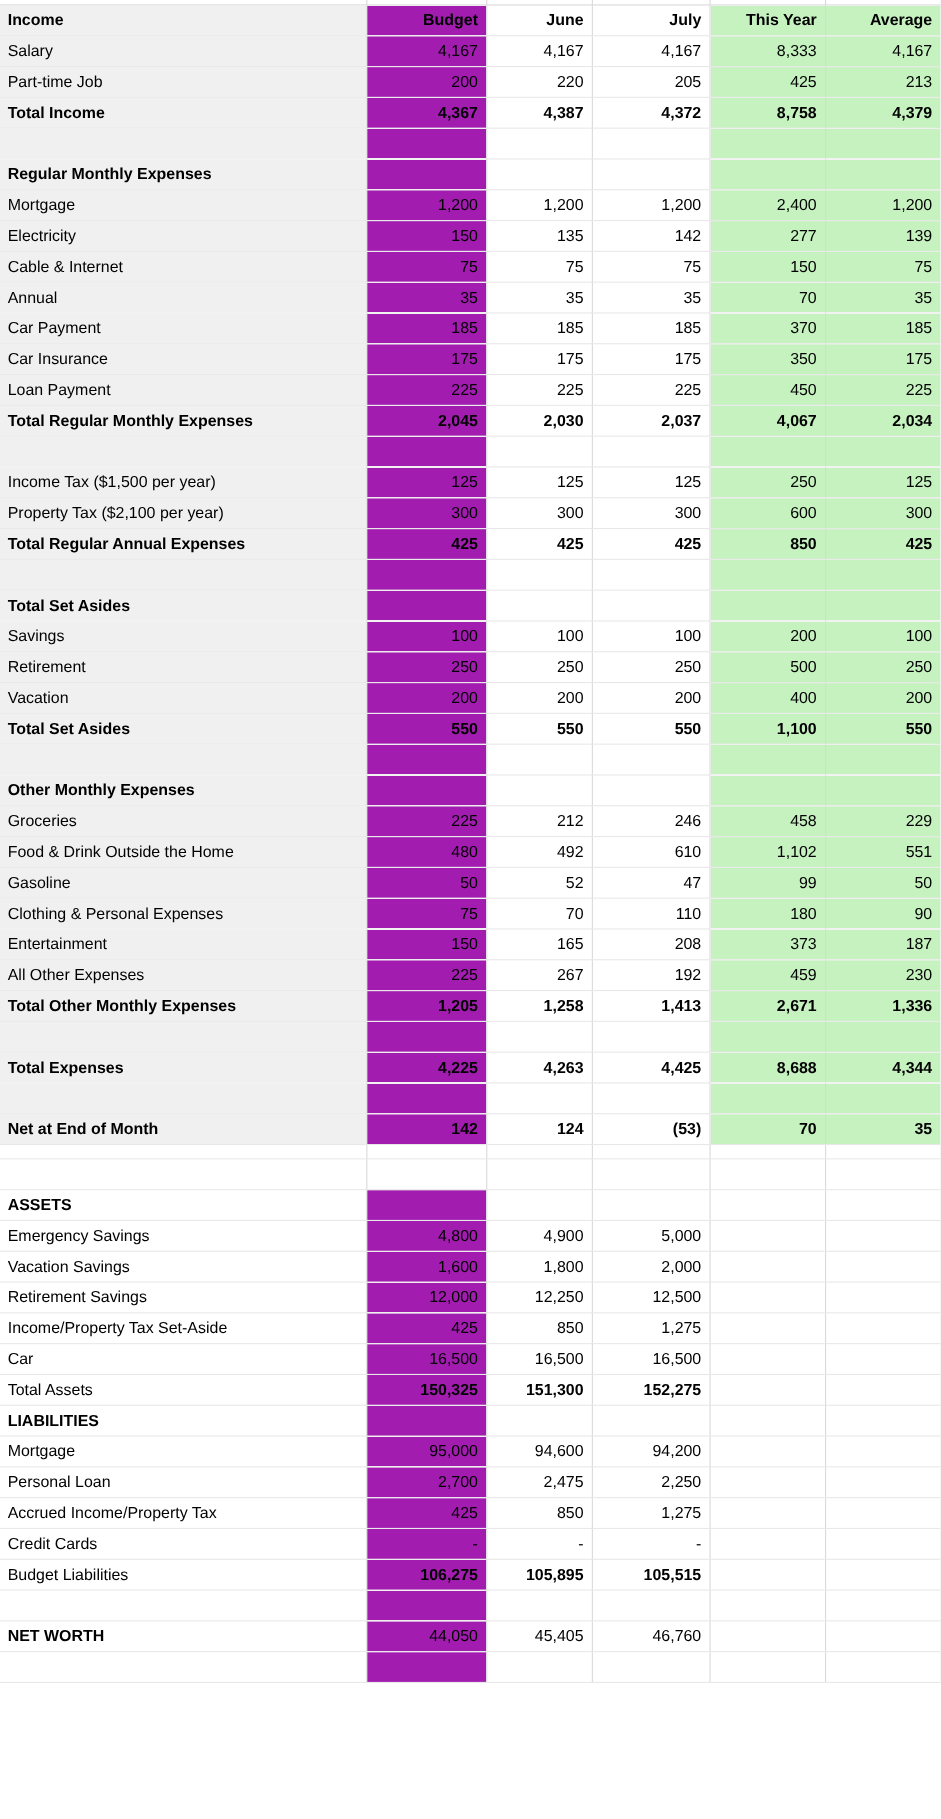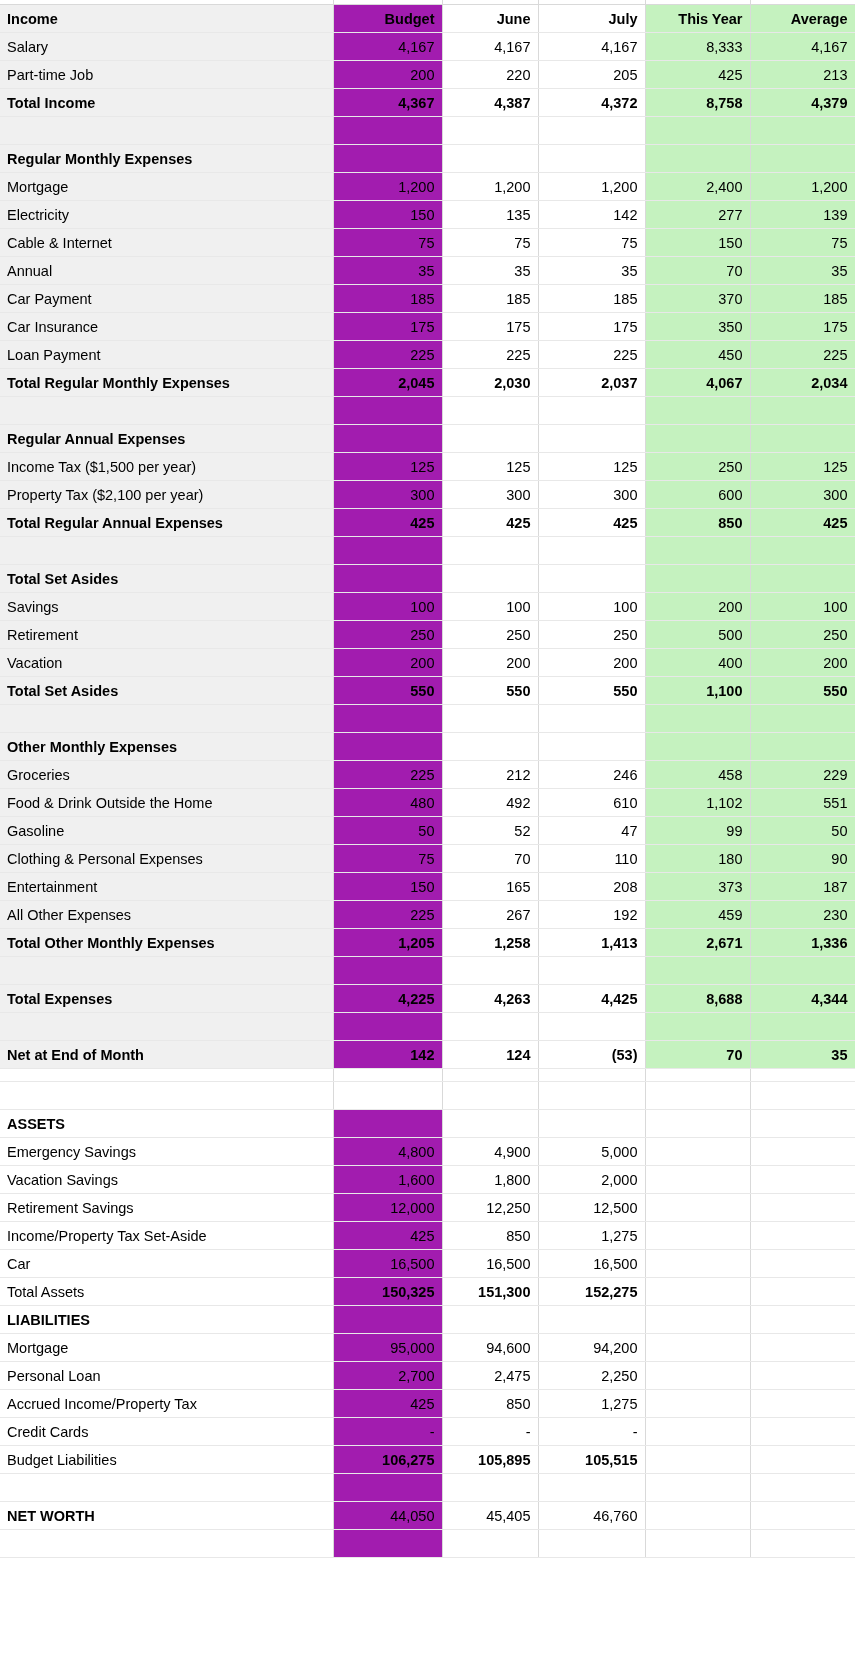--- a/index.html
+++ b/index.html
@@ -196,28 +196,20 @@
         </tr>
         <tr>
           <td class="lbl gray"></td>
           <td class="c1 yellow num"></td>
           <td class="c2 white num"></td>
           <td class="c3 white num"></td>
           <td class="c4 green num"></td>
           <td class="c5 green num"></td>
         </tr>
         <tr>
-          <td class="lbl gray sec">Regular Annual Expenses</td>
-          <td class="c1 yellow num"></td>
-          <td class="c2 white num"></td>
-          <td class="c3 white num"></td>
-          <td class="c4 green num"></td>
-          <td class="c5 green num"></td>
-        </tr>
-        <tr>
           <td class="lbl gray indent1">Income Tax ($1,500 per year)</td>
           <td class="c1 yellow num">125</td>
           <td class="c2 white num">125</td>
           <td class="c3 white num">125</td>
           <td class="c4 green num">250</td>
           <td class="c5 green num">125</td>
         </tr>
         <tr>
           <td class="lbl gray indent1">Property Tax ($2,100 per year)</td>
           <td class="c1 yellow num">300</td>

